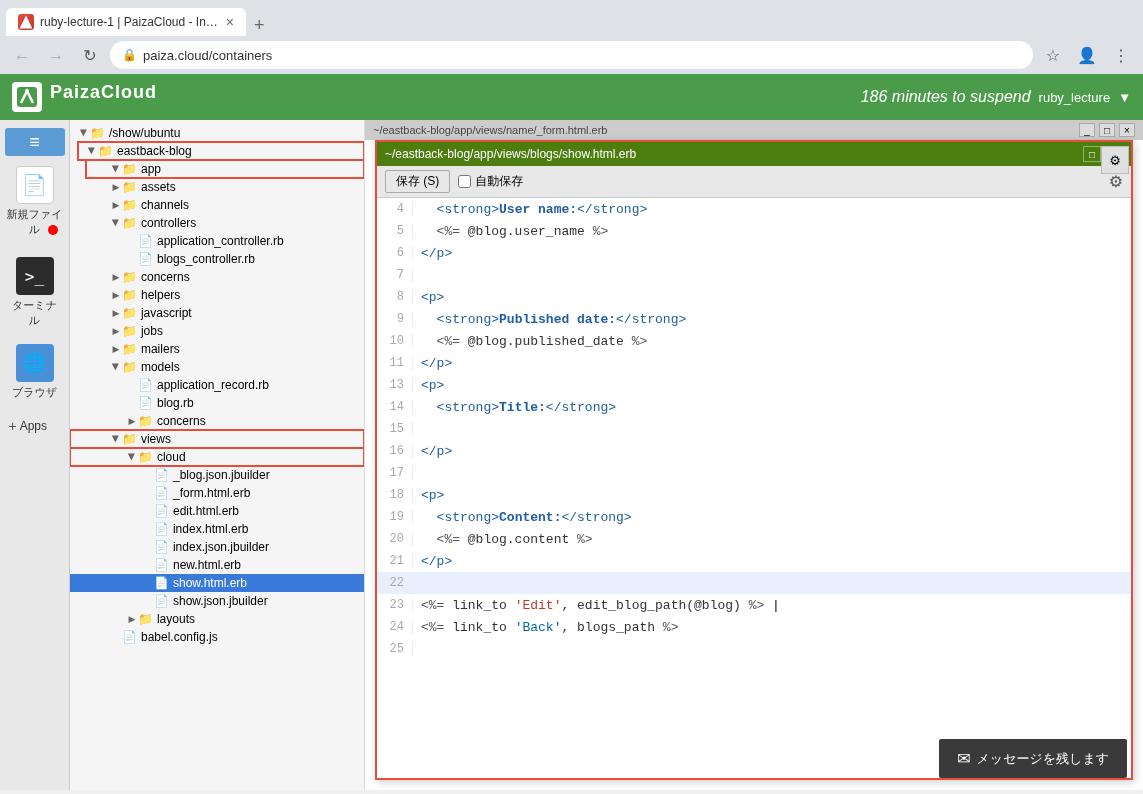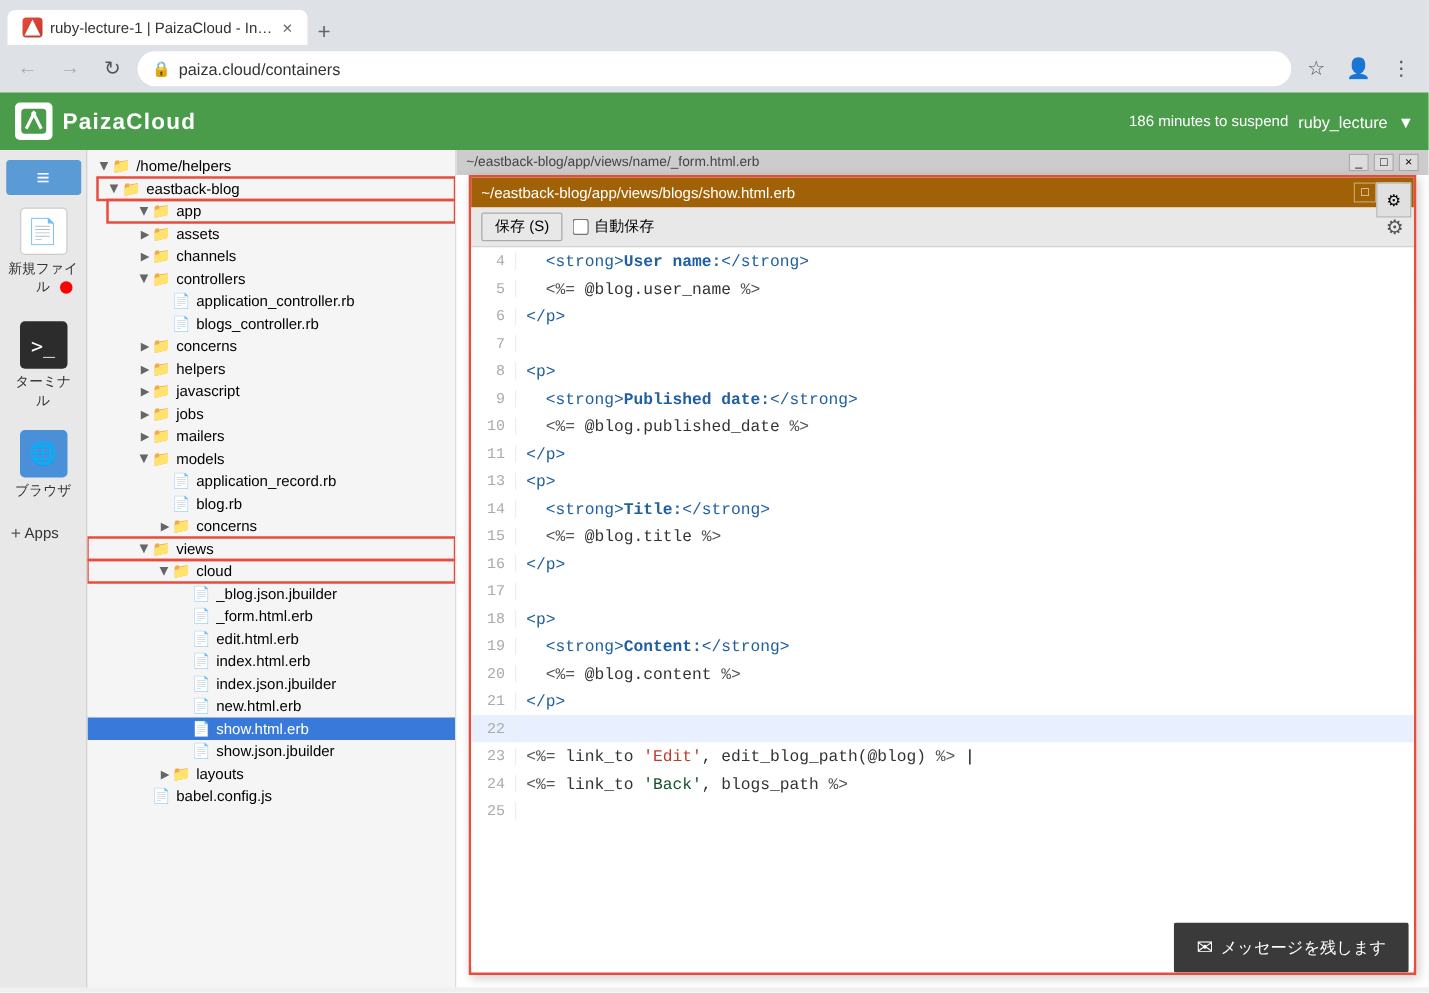--- a/index.html
+++ b/index.html
@@ -17,28 +17,28 @@
     .address-bar-row { display: flex; align-items: center; padding: 5px 8px; background: #dee1e6; gap: 6px; }
     .nav-btn { width: 28px; height: 28px; border: none; background: none; cursor: pointer; border-radius: 50%; display: flex; align-items: center; justify-content: center; color: #555; font-size: 16px; }
     .nav-btn.disabled { color: #aaa; cursor: default; }
     .address-bar { flex: 1; height: 28px; border-radius: 14px; background: white; border: none; display: flex; align-items: center; padding: 0 12px; font-size: 13px; color: #333; }
     .address-bar .lock-icon { color: #555; margin-right: 6px; font-size: 12px; }
     .address-text { flex: 1; }
     .browser-action-btn { width: 28px; height: 28px; border: none; background: none; cursor: pointer; border-radius: 50%; display: flex; align-items: center; justify-content: center; color: #555; font-size: 16px; }
 
     
     .paiza-header { background: #4a9c4a; display: flex; align-items: center; padding: 0 12px; height: 46px; }
-    .paiza-logo { display: flex; align-items: center; margin-right: 46px; }
+    .paiza-logo { display: flex; margin-right: 46px; }
     .paiza-logo-icon { width: 30px; height: 30px; background: white; border-radius: 4px; margin-right: 8px; display: flex; align-items: center; justify-content: center; }
     .paiza-logo-icon svg { width: 24px; height: 24px; }
     .paiza-logo-text { color: white; font-size: 18px; font-weight: bold; letter-spacing: 1px; }
     .paiza-nav { display: flex; gap: 8px; }
     .paiza-nav-btn { background: #3a8c3a; color: white; border: none; padding: 6px 16px; border-radius: 3px; cursor: pointer; font-size: 13px; }
     .paiza-header-right { margin-left: auto; display: flex; align-items: center; color: white; font-size: 13px; gap: 8px; }
-    .suspend-info { color: white; font-size: 12px; }
+    .suspend-info { color: white; font-size: 16px; font-style: italic; }
     .user-btn { background: none; border: none; color: white; cursor: pointer; font-size: 13px; }
 
     
     .main-layout { display: flex; height: calc(794px - 36px - 42px - 46px); }
 
     
     .sidebar-icons { width: 70px; background: #e8e8e8; border-right: 1px solid #ccc; display: flex; flex-direction: column; align-items: center; padding: 8px 0; gap: 4px; }
     .sidebar-icon-item { display: flex; flex-direction: column; align-items: center; padding: 6px 4px; cursor: pointer; width: 64px; border-radius: 4px; }
     .sidebar-icon-box { width: 38px; height: 38px; display: flex; align-items: center; justify-content: center; border-radius: 4px; margin-bottom: 3px; }
     .sidebar-icon-label { font-size: 11px; color: #333; text-align: center; }
@@ -64,21 +64,21 @@
 
     
     .editor-area { flex: 1; background: #f0f0f0; position: relative; overflow: hidden; }
 
     
     .bg-editor { position: absolute; top: 0; left: 0; right: 0; bottom: 0; background: white; }
     .bg-editor-titlebar { background: #ccc; padding: 3px 8px; font-size: 11px; color: #444; display: flex; align-items: center; justify-content: space-between; }
 
     
     .fg-editor { position: absolute; top: 20px; left: 10px; right: 10px; bottom: 10px; background: white; border: 2px solid #e74c3c; box-shadow: 2px 2px 8px rgba(0,0,0,0.2); }
-    .fg-editor-titlebar { background: #a16207; padding: 4px 8px; font-size: 12px; color: white; display: flex; align-items: center; justify-content: space-between; }
+    .fg-editor-titlebar { background: #4d7c0f; padding: 4px 8px; font-size: 12px; color: white; display: flex; align-items: center; justify-content: space-between; }
     .fg-editor-title-text { flex: 1; }
     .fg-editor-controls { display: flex; gap: 4px; }
     .fg-ctrl-btn { background: none; border: 1px solid rgba(255,255,255,0.4); color: white; width: 18px; height: 16px; display: flex; align-items: center; justify-content: center; cursor: pointer; font-size: 10px; }
     
     .editor-toolbar { display: flex; align-items: center; padding: 4px 8px; background: #e8e8e8; border-bottom: 1px solid #ccc; gap: 8px; }
     .save-btn { background: #e8e8e8; border: 1px solid #aaa; padding: 2px 10px; font-size: 12px; cursor: pointer; border-radius: 2px; }
     .autosave-check { display: flex; align-items: center; gap: 4px; font-size: 12px; cursor: pointer; }
     .gear-btn { margin-left: auto; background: none; border: none; cursor: pointer; font-size: 16px; color: #555; }
 
     
@@ -182,21 +182,21 @@
       <span class="apps-plus">+</span>
       <span>Apps</span>
     </div>
   </div>
 
   <div class="file-tree">
 
     <div class="tree-item tree-indent-1">
       <span class="tree-arrow expanded">▶</span>
       <span class="folder-icon">📁</span>
-      <span class="tree-label">/home/helpers</span>
+      <span class="tree-label">/show/ubuntu</span>
     </div>
 
     <div class="tree-item tree-indent-1 highlighted-folder" style="margin-left:8px;">
       <span class="tree-arrow expanded">▶</span>
       <span class="folder-icon">📁</span>
       <span class="tree-label">eastback-blog</span>
     </div>
 
     <div class="tree-item tree-indent-2 highlighted-folder" style="margin-left:16px;">
       <span class="tree-arrow expanded">▶</span>
@@ -433,21 +433,20 @@
           <div class="code-line">
             <span class="line-num">13</span>
             <span class="line-content"><span style="color:#2060a0;"><span style="color:#2060a0;">&lt;p&gt;</span></span></span>
           </div>
           <div class="code-line">
             <span class="line-num">14</span>
             <span class="line-content">  <span style="color:#2060a0;"><span style="color:#2060a0;"><span style="color:#2060a0;">&lt;strong&gt;</span><strong style="color:#2060a0;"></strong></span></span><strong style="color:#2060a0;">Title:<span style="color:#2060a0;"><span style="color:#2060a0;"></span></span></strong><span style="color:#2060a0;">&lt;/strong&gt;</span></span>
           </div>
           <div class="code-line">
             <span class="line-num">15</span>
-            <span class="line-content">  <span style="color:#555;">&lt;%=</span><span style="color:#333;"> @blog.title </span><span style="color:#555;">%&gt;</span></span>
           </div>
           <div class="code-line">
             <span class="line-num">16</span>
             <span class="line-content"><span style="color:#2060a0;"><span style="color:#2060a0;">&lt;/p&gt;</span></span></span>
           </div>
           <div class="code-line">
             <span class="line-num">17</span>
             <span class="line-content">&nbsp;</span>
           </div>
           <div class="code-line">
@@ -469,21 +468,21 @@
           <div class="code-line current-line">
             <span class="line-num">22</span>
             <span class="line-content">&nbsp;</span>
           </div>
           <div class="code-line">
             <span class="line-num">23</span>
             <span class="line-content"><span style="color:#555;">&lt;%=</span><span style="color:#333;"> link_to <span style="color:#c0392b;">'Edit'</span>, edit_blog_path(@blog) </span><span style="color:#555;">%&gt;</span> |</span>
           </div>
           <div class="code-line">
             <span class="line-num">24</span>
-            <span class="line-content"><span style="color:#555;">&lt;%=</span><span style="color:#333;"> link_to <span style="color:#14532d;">'Back'</span>, blogs_path </span><span style="color:#555;">%&gt;</span></span>
+            <span class="line-content"><span style="color:#555;">&lt;%=</span><span style="color:#333;"> link_to <span style="color:#0369a1;">'Back'</span>, blogs_path </span><span style="color:#555;">%&gt;</span></span>
           </div>
           <div class="code-line">
             <span class="line-num">25</span>
             <span class="line-content">&nbsp;</span>
           </div>
         </div>
     </div>
   </div>
 </div>
 

